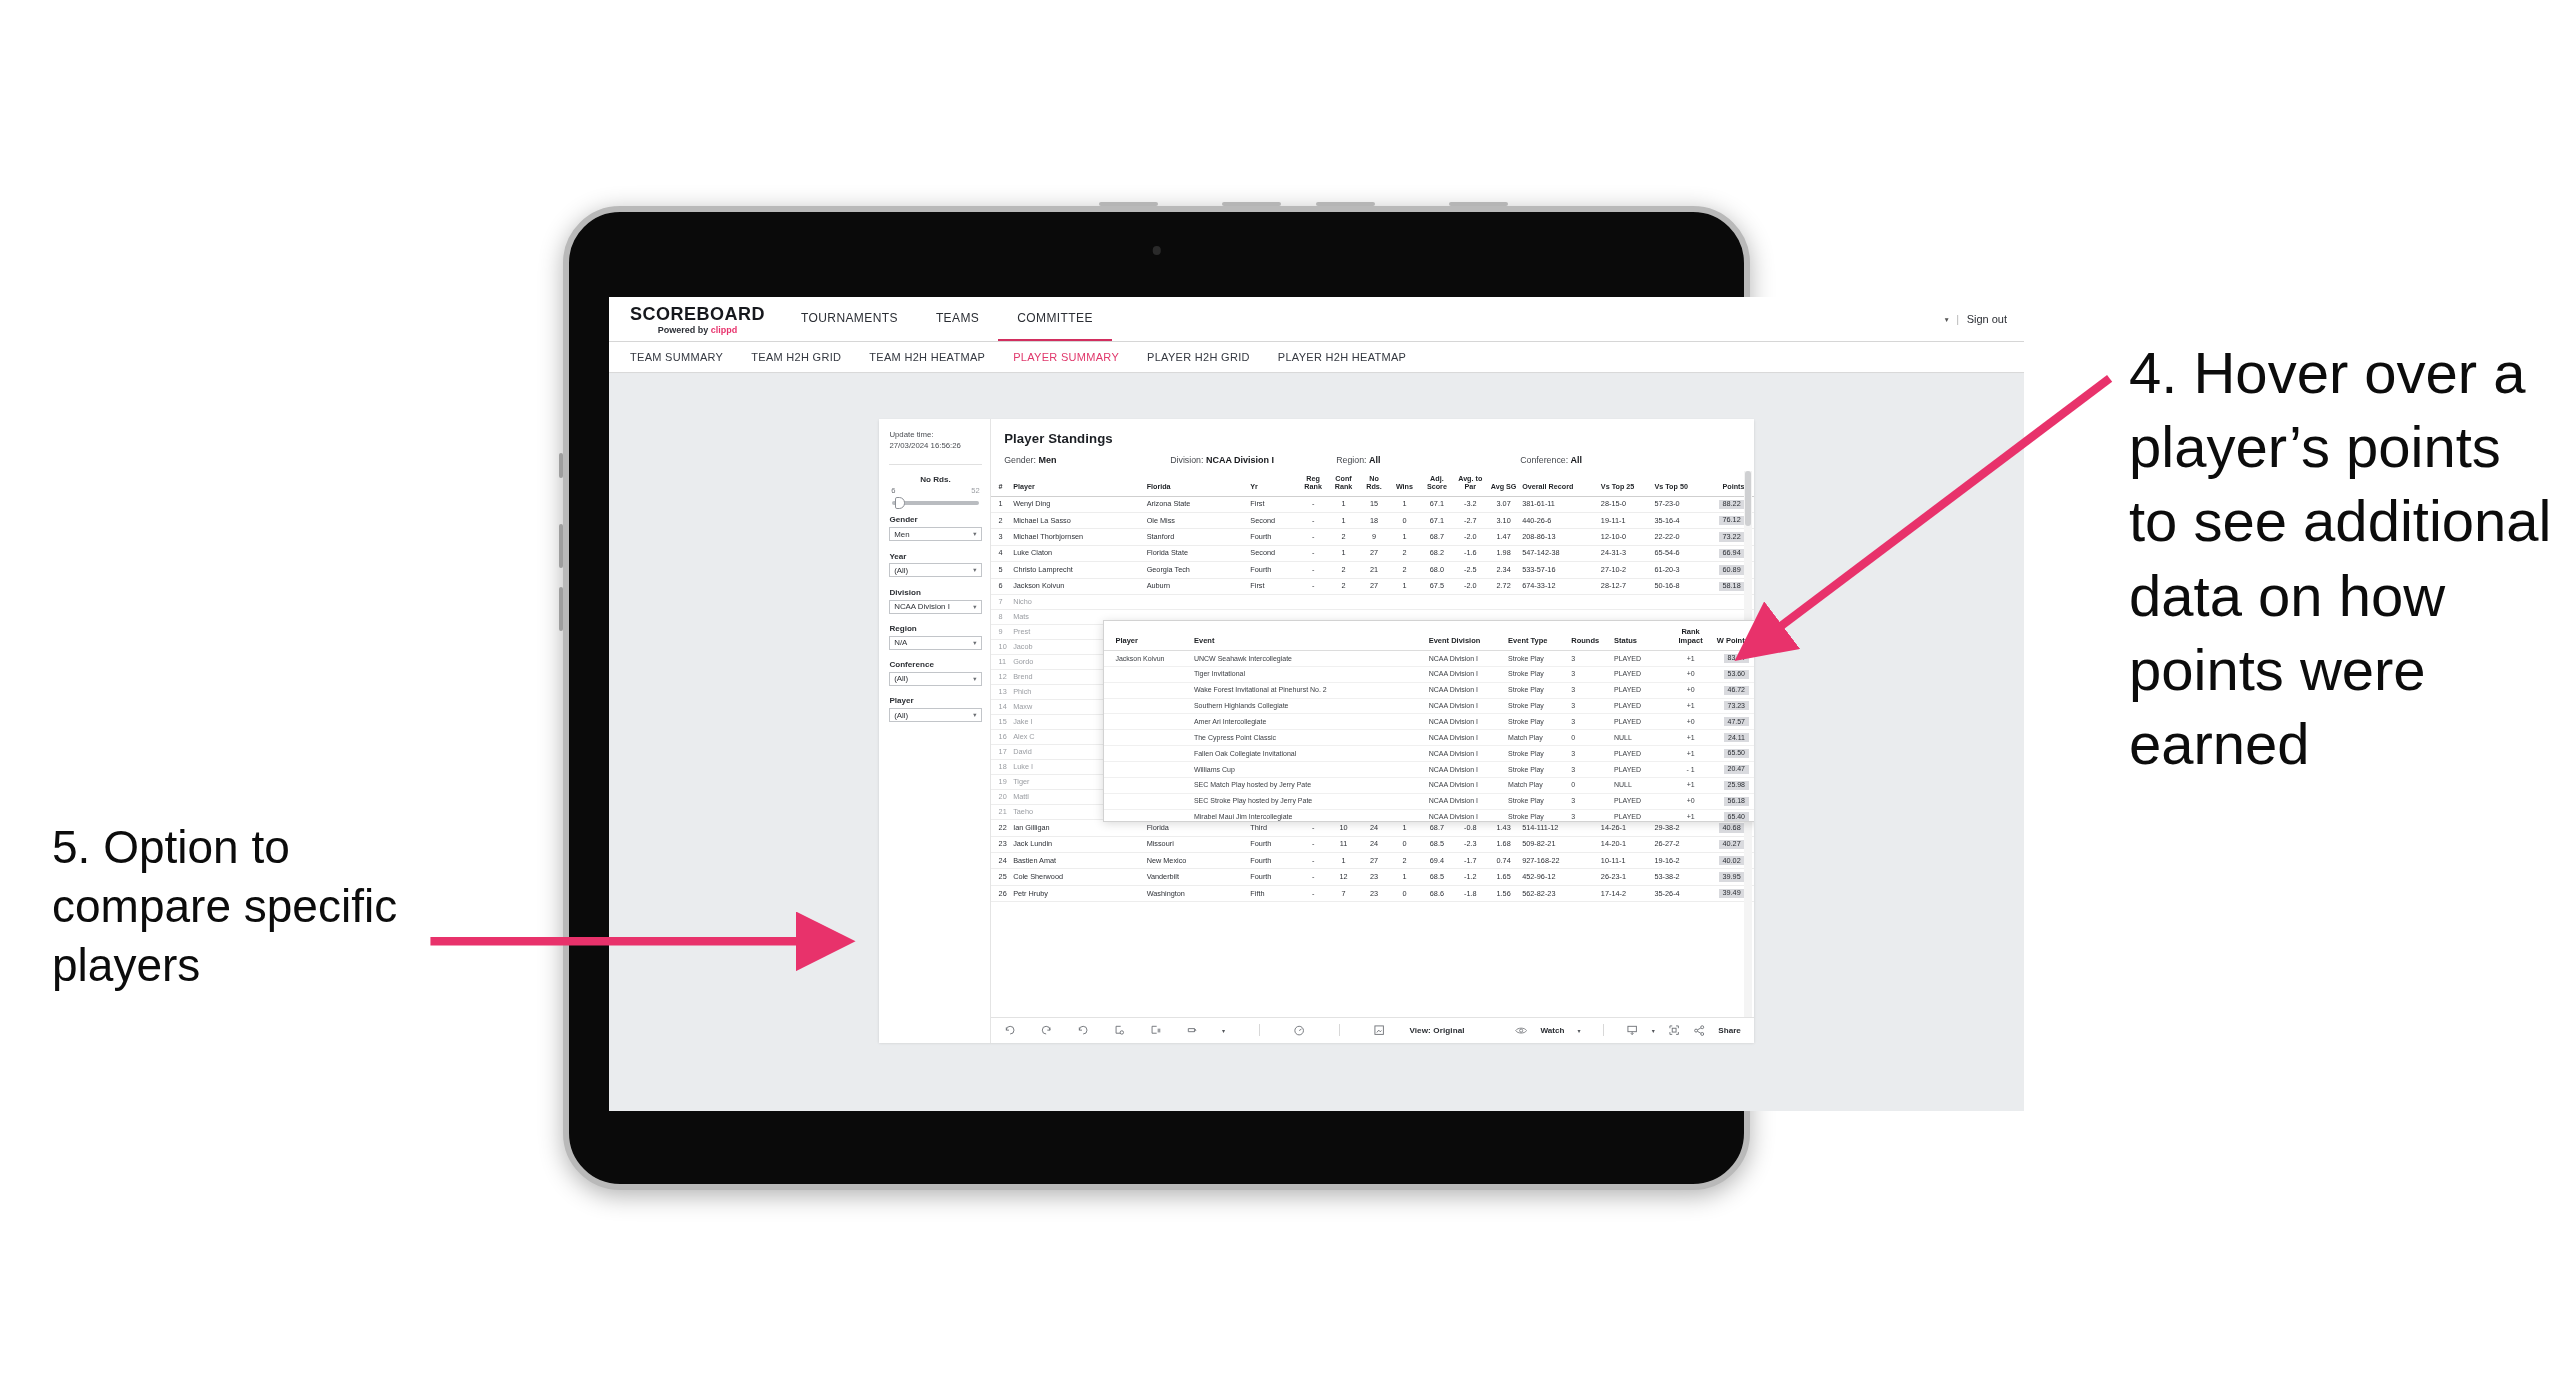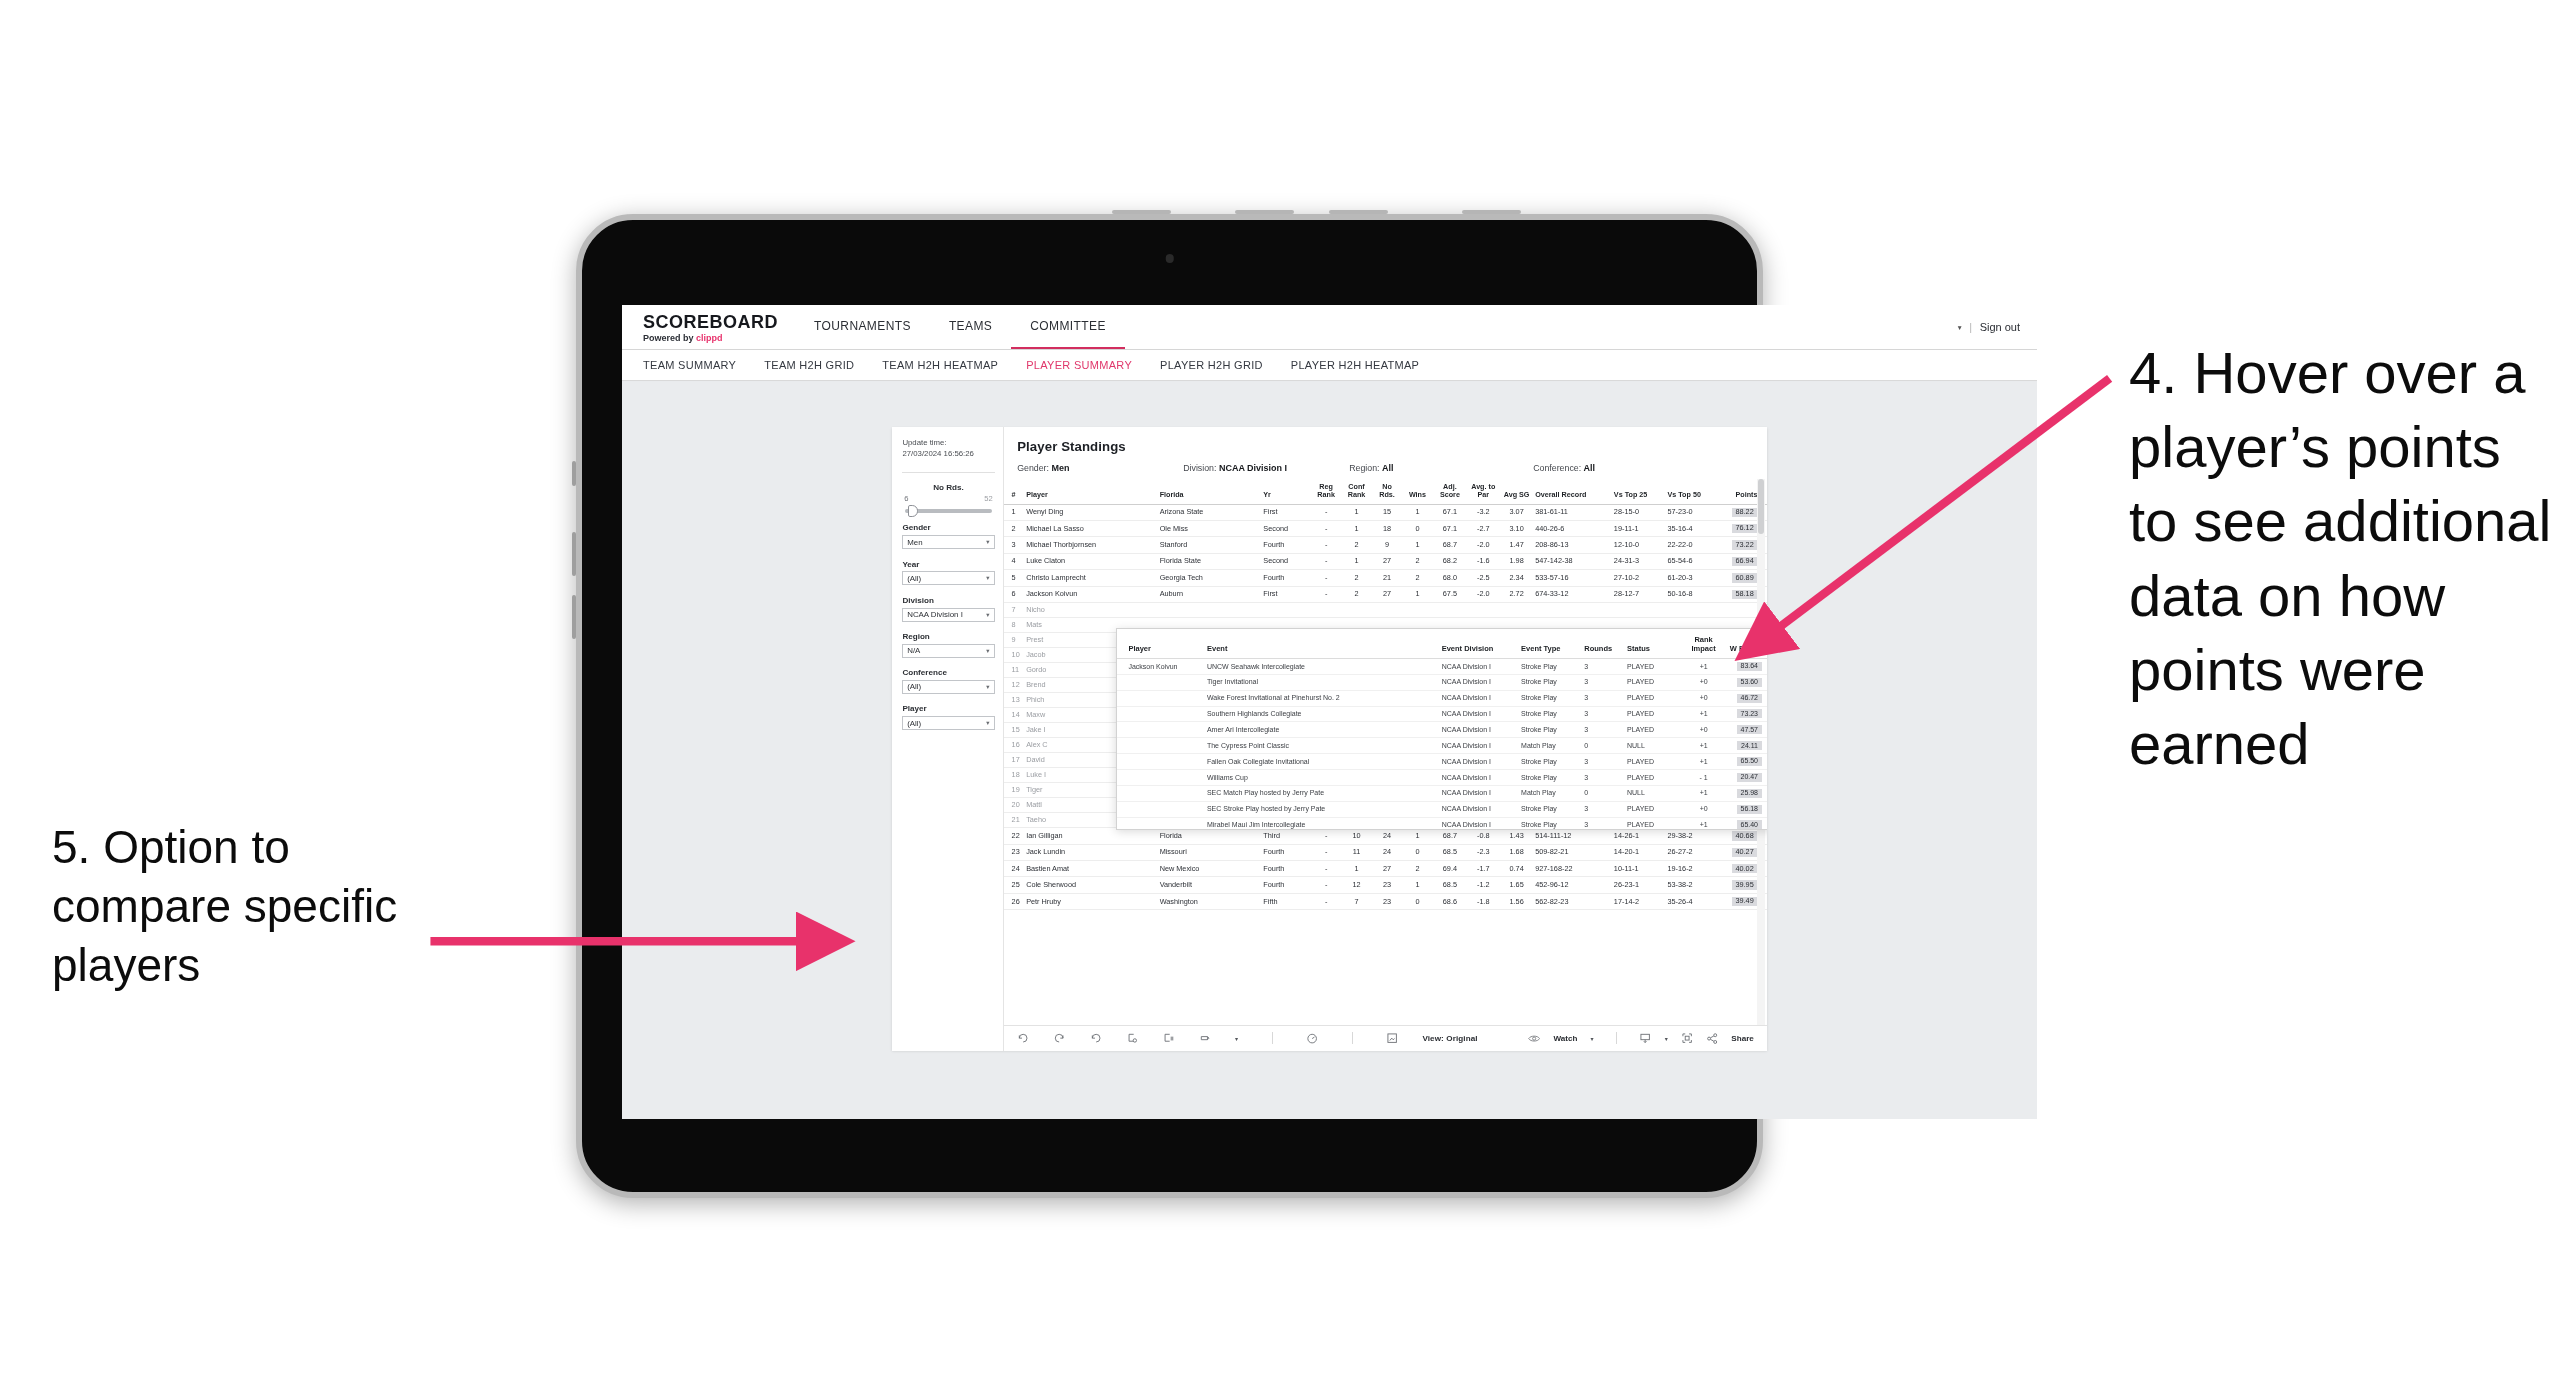--- a/index.html
+++ b/index.html
@@ -7,27 +7,26 @@
     width: 2576px; height: 1386px;
     background: #ffffff;
     font-family: "Liberation Sans", sans-serif;
     overflow: hidden;
   }
   .stage { position: relative; width: 2576px; height: 1386px; background: #fff; }
 
   
   .device {
     position: absolute;
-    left: 563px; top: 214px;
+    left: 563px; top: 206px;
     width: 1187px; height: 984px;
     background: #0a0a0a;
     border-radius: 57px;
     border: 6.6px solid #b9b9b9;
     box-shadow: 0 5.7px 24.6px rgba(0,0,0,.30);
-    margin-left: 13px;
   }
   .device-inner {
     position: absolute;
     left: 40px; top: 85px;
     width: 1415px; height: 814px;
     background: #e8eaec;
     overflow: hidden;
   }
   .cam {
     position:absolute; left:50%; top:34px; transform:translateX(-50%);
@@ -48,21 +47,21 @@
     position:absolute; left:0; top:0; width:100%; height:45px;
     background:#ffffff; border-bottom:0.9px solid #d6d6d6;
     display:flex; align-items:stretch;
   }
   .brand { padding:5.7px 17px 3.8px 21px; display:flex; flex-direction:column; justify-content:center; }
   .brand-name {
     font-family:"Liberation Sans", sans-serif;
     font-weight:bold; font-size:18px; letter-spacing:0.5px; color:#16181d;
     line-height:1;
   }
-  .brand-sub { font-size:9px; color:#2c2f36; margin-top:2.8px; font-weight:bold; }
+  .brand-sub { font-size:9px; color:#2c2f36; margin-top:2.8px; font-weight:bold;text-align:center; }
   .brand-sub .accent { color:#e8336d; }
 
   .nav { display:flex; align-items:stretch; }
   .nav-item {
     display:flex; align-items:center; padding:0 19px;
     font-size:12px; letter-spacing:0.4px; color:#2b2e34;
     border-bottom:2.8px solid transparent; cursor:pointer;
   }
   .nav-item.active { border-bottom-color:#d22e5f; }
 

